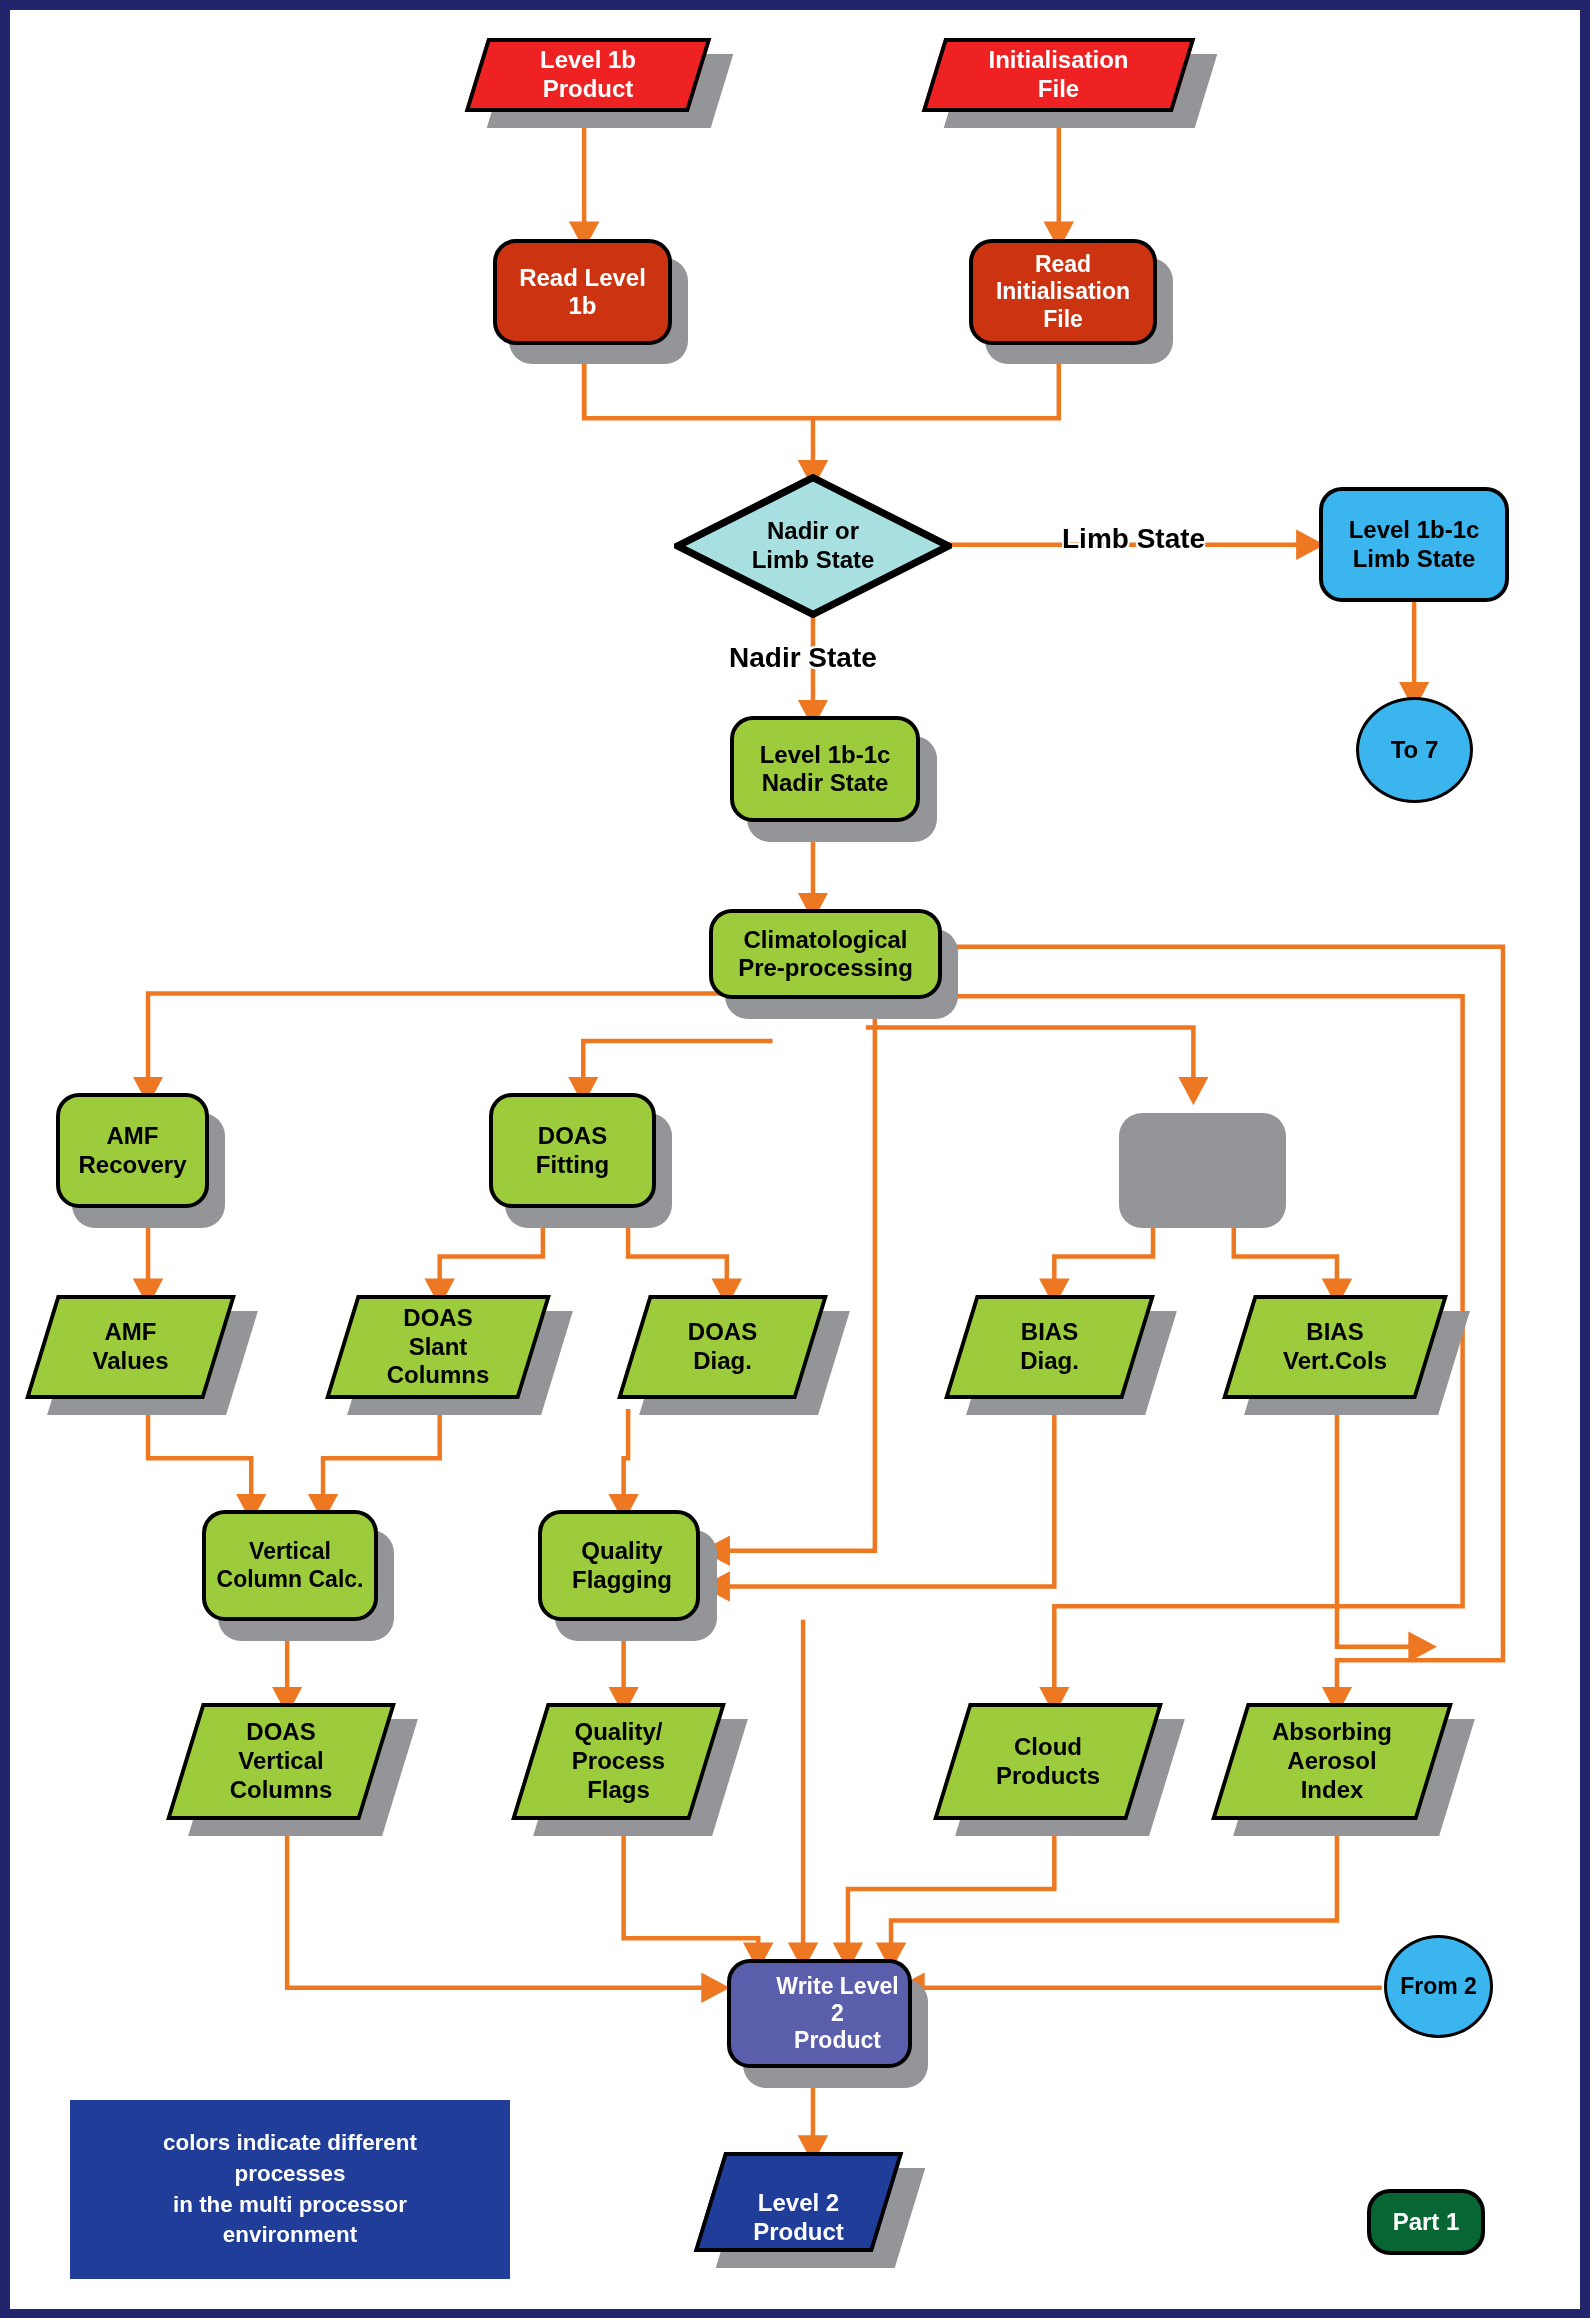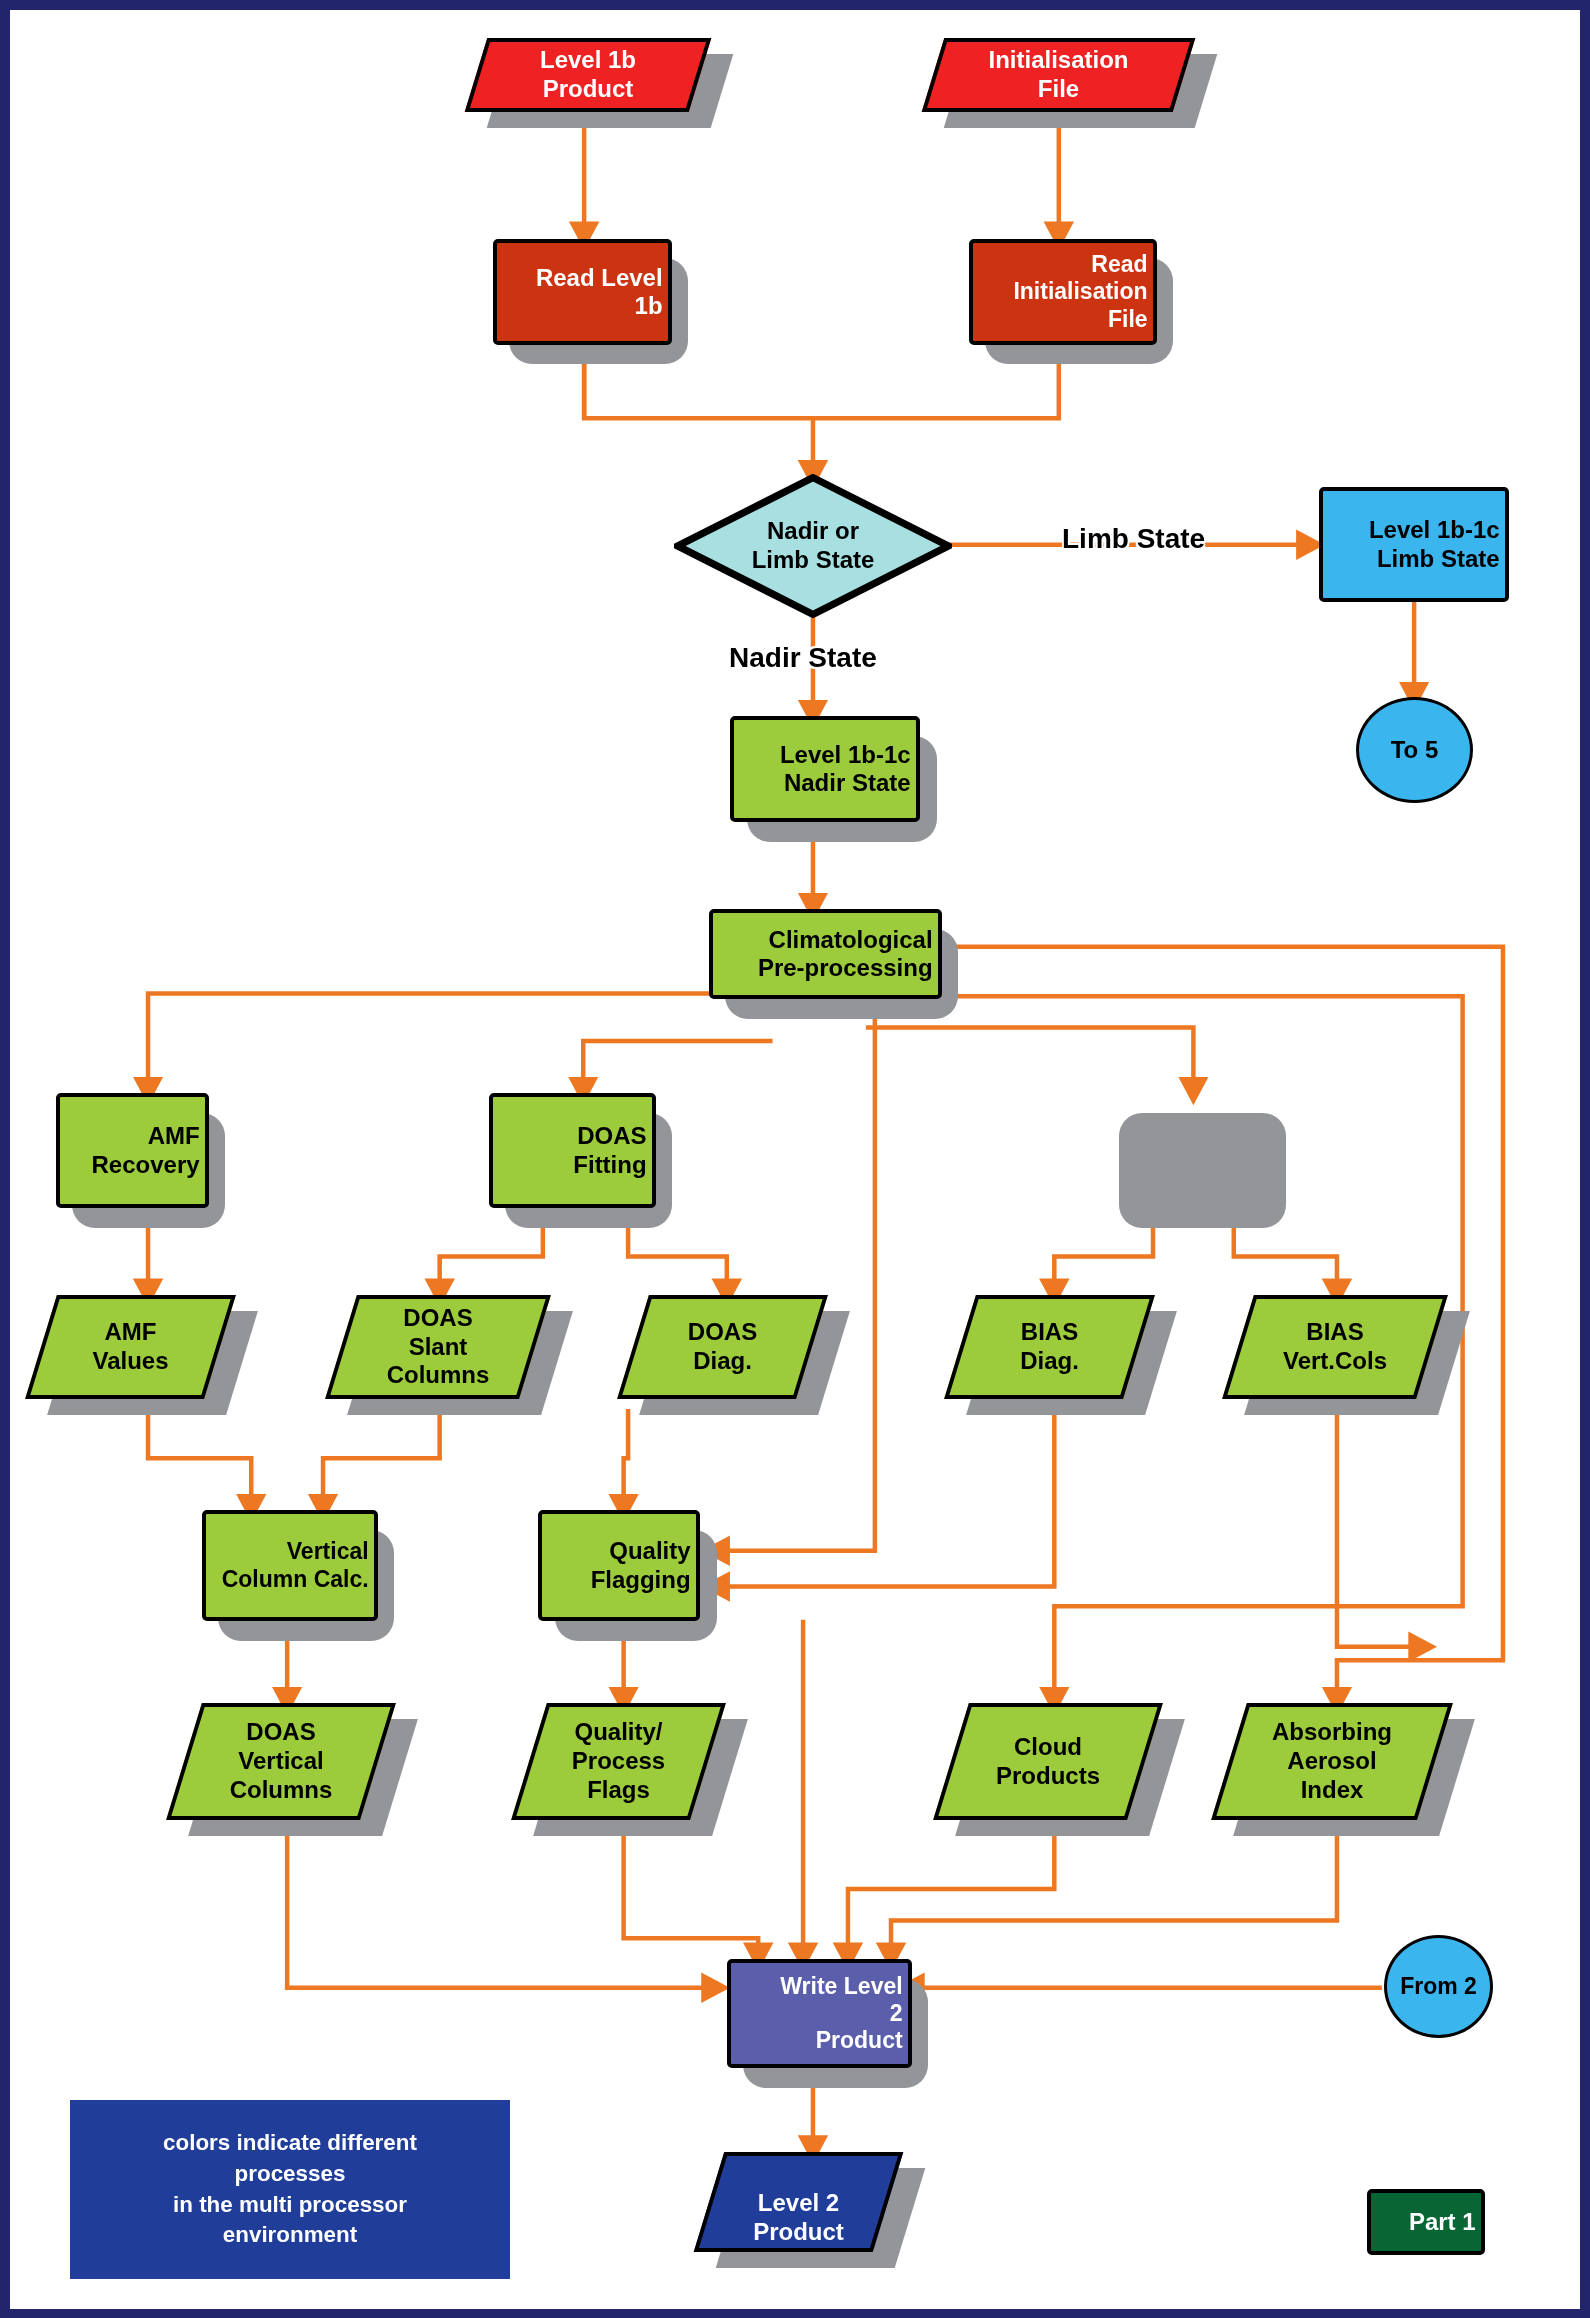--- a/index.html
+++ b/index.html
@@ -59,23 +59,22 @@
   }
   
   .shadow {
     position: absolute;
     background: #939598;
     z-index: 1;
   }
   
   .proc {
     border: 4.5px solid #000000;
-    border-radius: 5px;
+    border-radius: 23px;
     z-index: 5;
-    text-align: right;
   }
   .proc-shadow {
     border-radius: 23px;
   }
   
   .para-wrap {
     position: absolute;
     z-index: 5;
   }
   .para {
@@ -322,21 +321,21 @@
   <div class="edge-label" style="left:729px; top:642px; font-size:28px;">Nadir State</div>
 
   <div class="node proc c-blue" style="left:1319px; top:487px; width:190px; height:115px; font-size:24px; font-weight:bold;">
     <span class="label">
       <span>Level 1b-1c</span><br>
       <span>Limb State</span>
     </span>
   </div>
 
   <div class="node circ c-blue" style="left:1356px; top:697px; width:117px; height:106px; font-size:24px; font-weight:bold;">
-    <span class="label">To 5</span>
+    <span class="label">To 7</span>
   </div>
 
   <div class="shadow proc-shadow" style="left:747px; top:736px; width:190px; height:106px;"></div>
   <div class="node proc c-green" style="left:730px; top:716px; width:190px; height:106px; font-size:24px; font-weight:bold;">
     <span class="label">
       <span>Level 1b-1c</span><br>
       <span>Nadir State</span>
     </span>
   </div>
 

